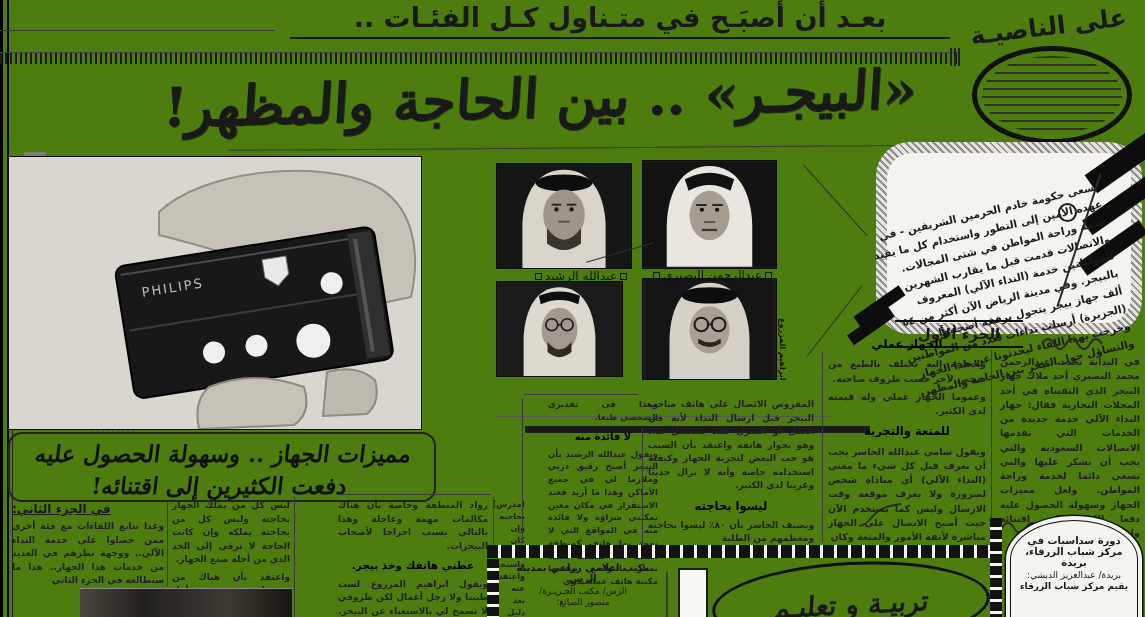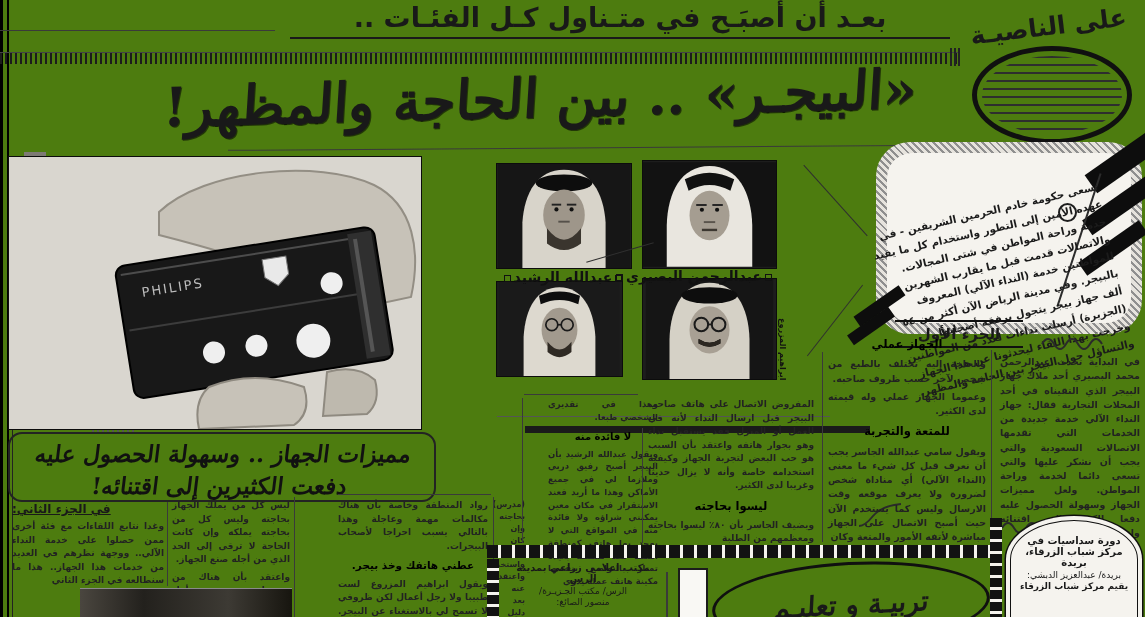--- a/index.html
+++ b/index.html
@@ -14,21 +14,21 @@
   .kicker{font-size:27px;font-weight:900;direction:rtl;text-align:center;letter-spacing:1px;
           border-bottom:2px solid #1a1a1a;padding-bottom:4px;}
   .headline{font-size:54px;font-weight:900;direction:rtl;text-align:center;
             font-family:"DejaVu Serif",serif;transform:rotate(-1.4deg) skewX(-5deg);
             text-shadow:1px 1px 0 rgba(0,0,0,.55);white-space:nowrap;}
   .dotband{background:repeating-linear-gradient(90deg,#1c1c1c 0 2px,transparent 2px 5px);}
   .checker-h{background:repeating-linear-gradient(90deg,#121212 0 11px,#f5f3ee 11px 14px);}
   .checker-v{background:repeating-linear-gradient(180deg,#121212 0 9px,#f5f3ee 9px 12px);}
   .photo{background:#1d1d1d;border:1px solid #0c0c0c;overflow:hidden;}
   .photo svg{display:block;width:100%;height:100%;}
-  .pcap{font-size:14px;font-weight:700;direction:rtl;text-align:center;color:#111;white-space:nowrap;}
+  .pcap{font-size:12px;font-weight:400;direction:rtl;text-align:right;color:#111;white-space:nowrap;}
   .sq{display:inline-block;width:5px;height:5px;border:1px solid #111;vertical-align:middle;margin:0 3px;}
   .stripe{position:absolute;background:#0d0d0d;}
   .frame-outer{position:absolute;border-radius:34px;
       background:repeating-linear-gradient(45deg,#8f8f8f 0 2px,#e6e3dd 2px 5px);}
   .frame-inner{position:absolute;inset:11px;border-radius:25px;background:#f5f3ee;}
   .capbox{border:2.5px solid #232323;border-radius:14px;}
   .capbox-text{font-size:23px;line-height:1.4;font-weight:900;direction:rtl;text-align:center;
       font-family:"DejaVu Serif",serif;transform:skewX(-7deg);color:#111;}
   .logo-title{font-size:25px;font-weight:900;direction:rtl;transform:rotate(-7deg);white-space:nowrap;}
   .logo-oval{border:5px solid #101010;border-radius:50%;overflow:hidden;}

